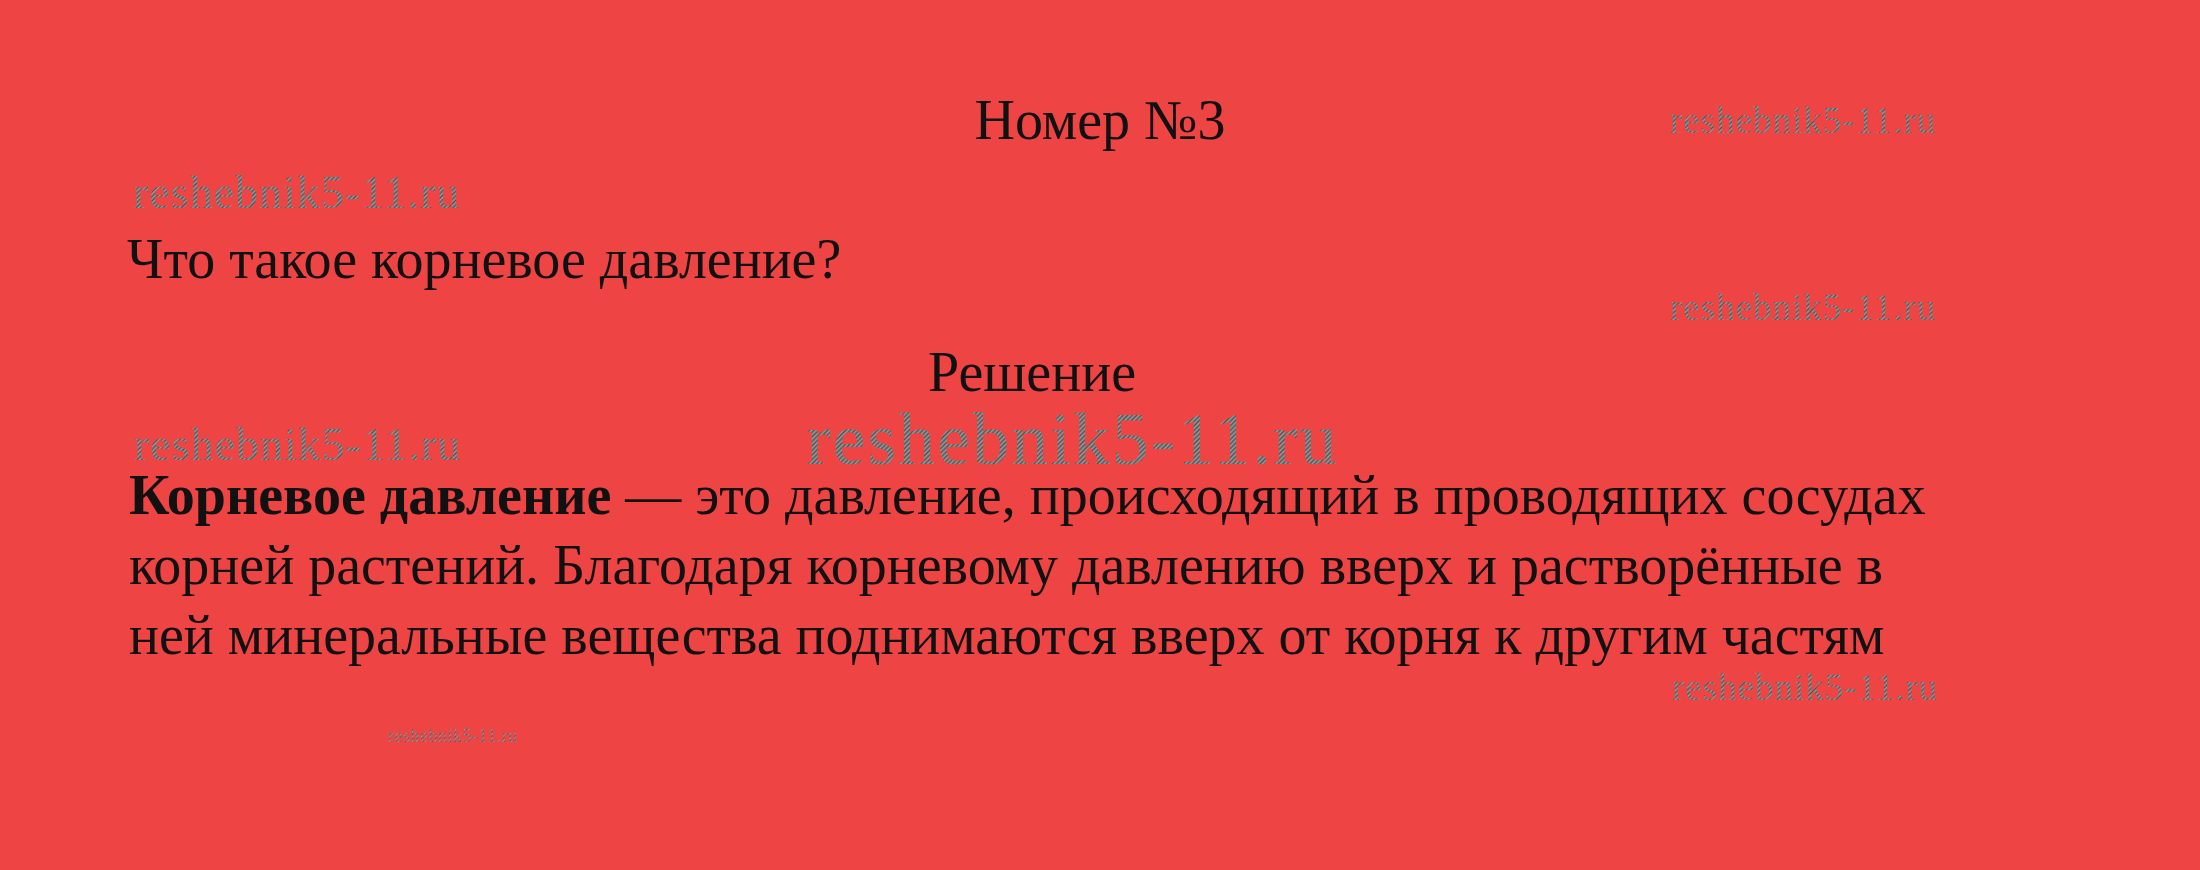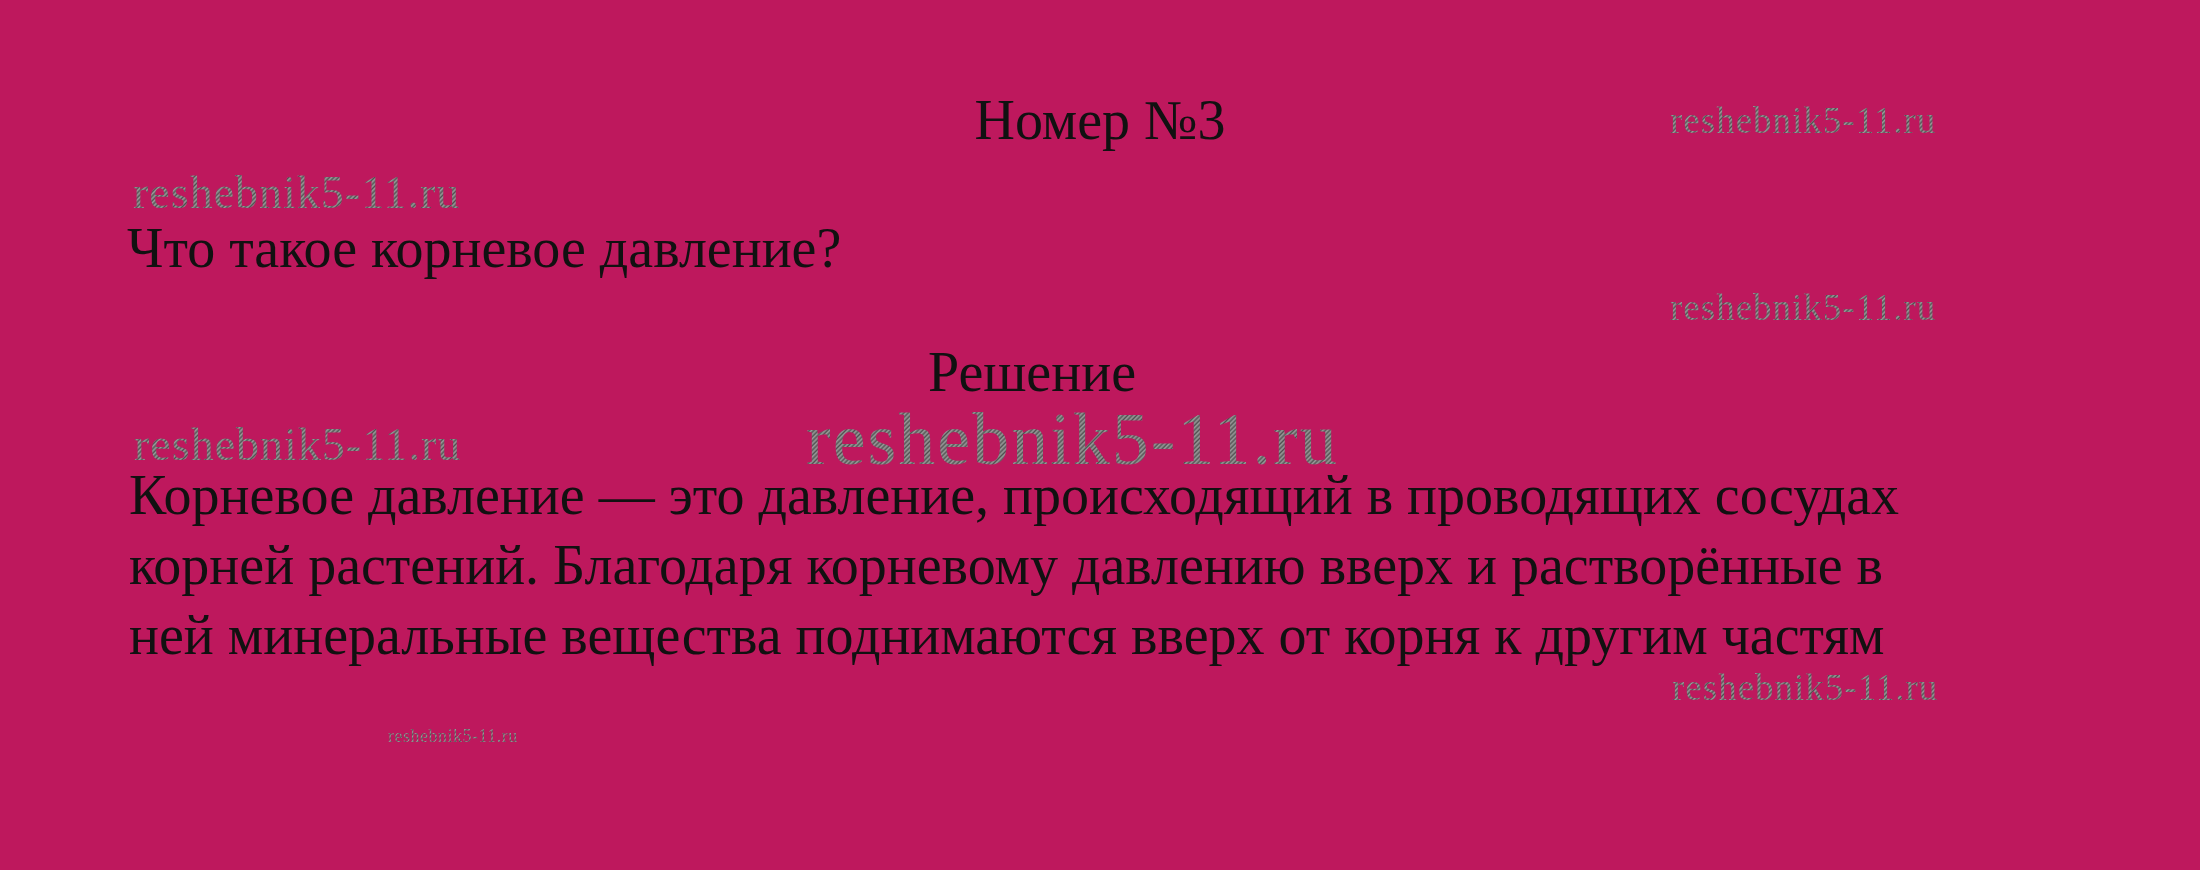--- a/index.html
+++ b/index.html
@@ -4,40 +4,40 @@
 <style>
   html, body {
     margin: 0;
     padding: 0;
     background: #ffffff;
   }
   .page {
     position: relative;
     width: 2200px;
     height: 870px;
-    background: #be185d;
+    background: #ef4444;
     font-family: "Liberation Serif", "DejaVu Serif", serif;
     color: #111111;
     overflow: hidden;
   }
   .txt {
     position: absolute;
     font-size: 56px;
     line-height: 1.1;
     color: #111111;
     white-space: pre-wrap;
   }
   .title {
     top: 90px;
     left: 0;
     width: 2200px;
     text-align: center;
   }
   .question {
-    top: 218px;
+    top: 229px;
     left: 127px;
   }
   .heading {
     top: 342px;
     left: 0;
     width: 2064px;
     text-align: center;
   }
   .para {
     position: absolute;
@@ -45,21 +45,21 @@
     left: 129px;
     width: 1960px;
     font-size: 56px;
     line-height: 70px;
     color: #111111;
   }
   .para .line {
     white-space: pre;
   }
   .para b {
-    font-weight: normal;
+    font-weight: bold;
   }
   
   .wm {
     position: absolute;
     font-family: "Liberation Serif", "DejaVu Serif", serif;
     font-weight: normal;
     color: #6e6e6e;
     letter-spacing: 1px;
     white-space: nowrap;
     line-height: 1;

